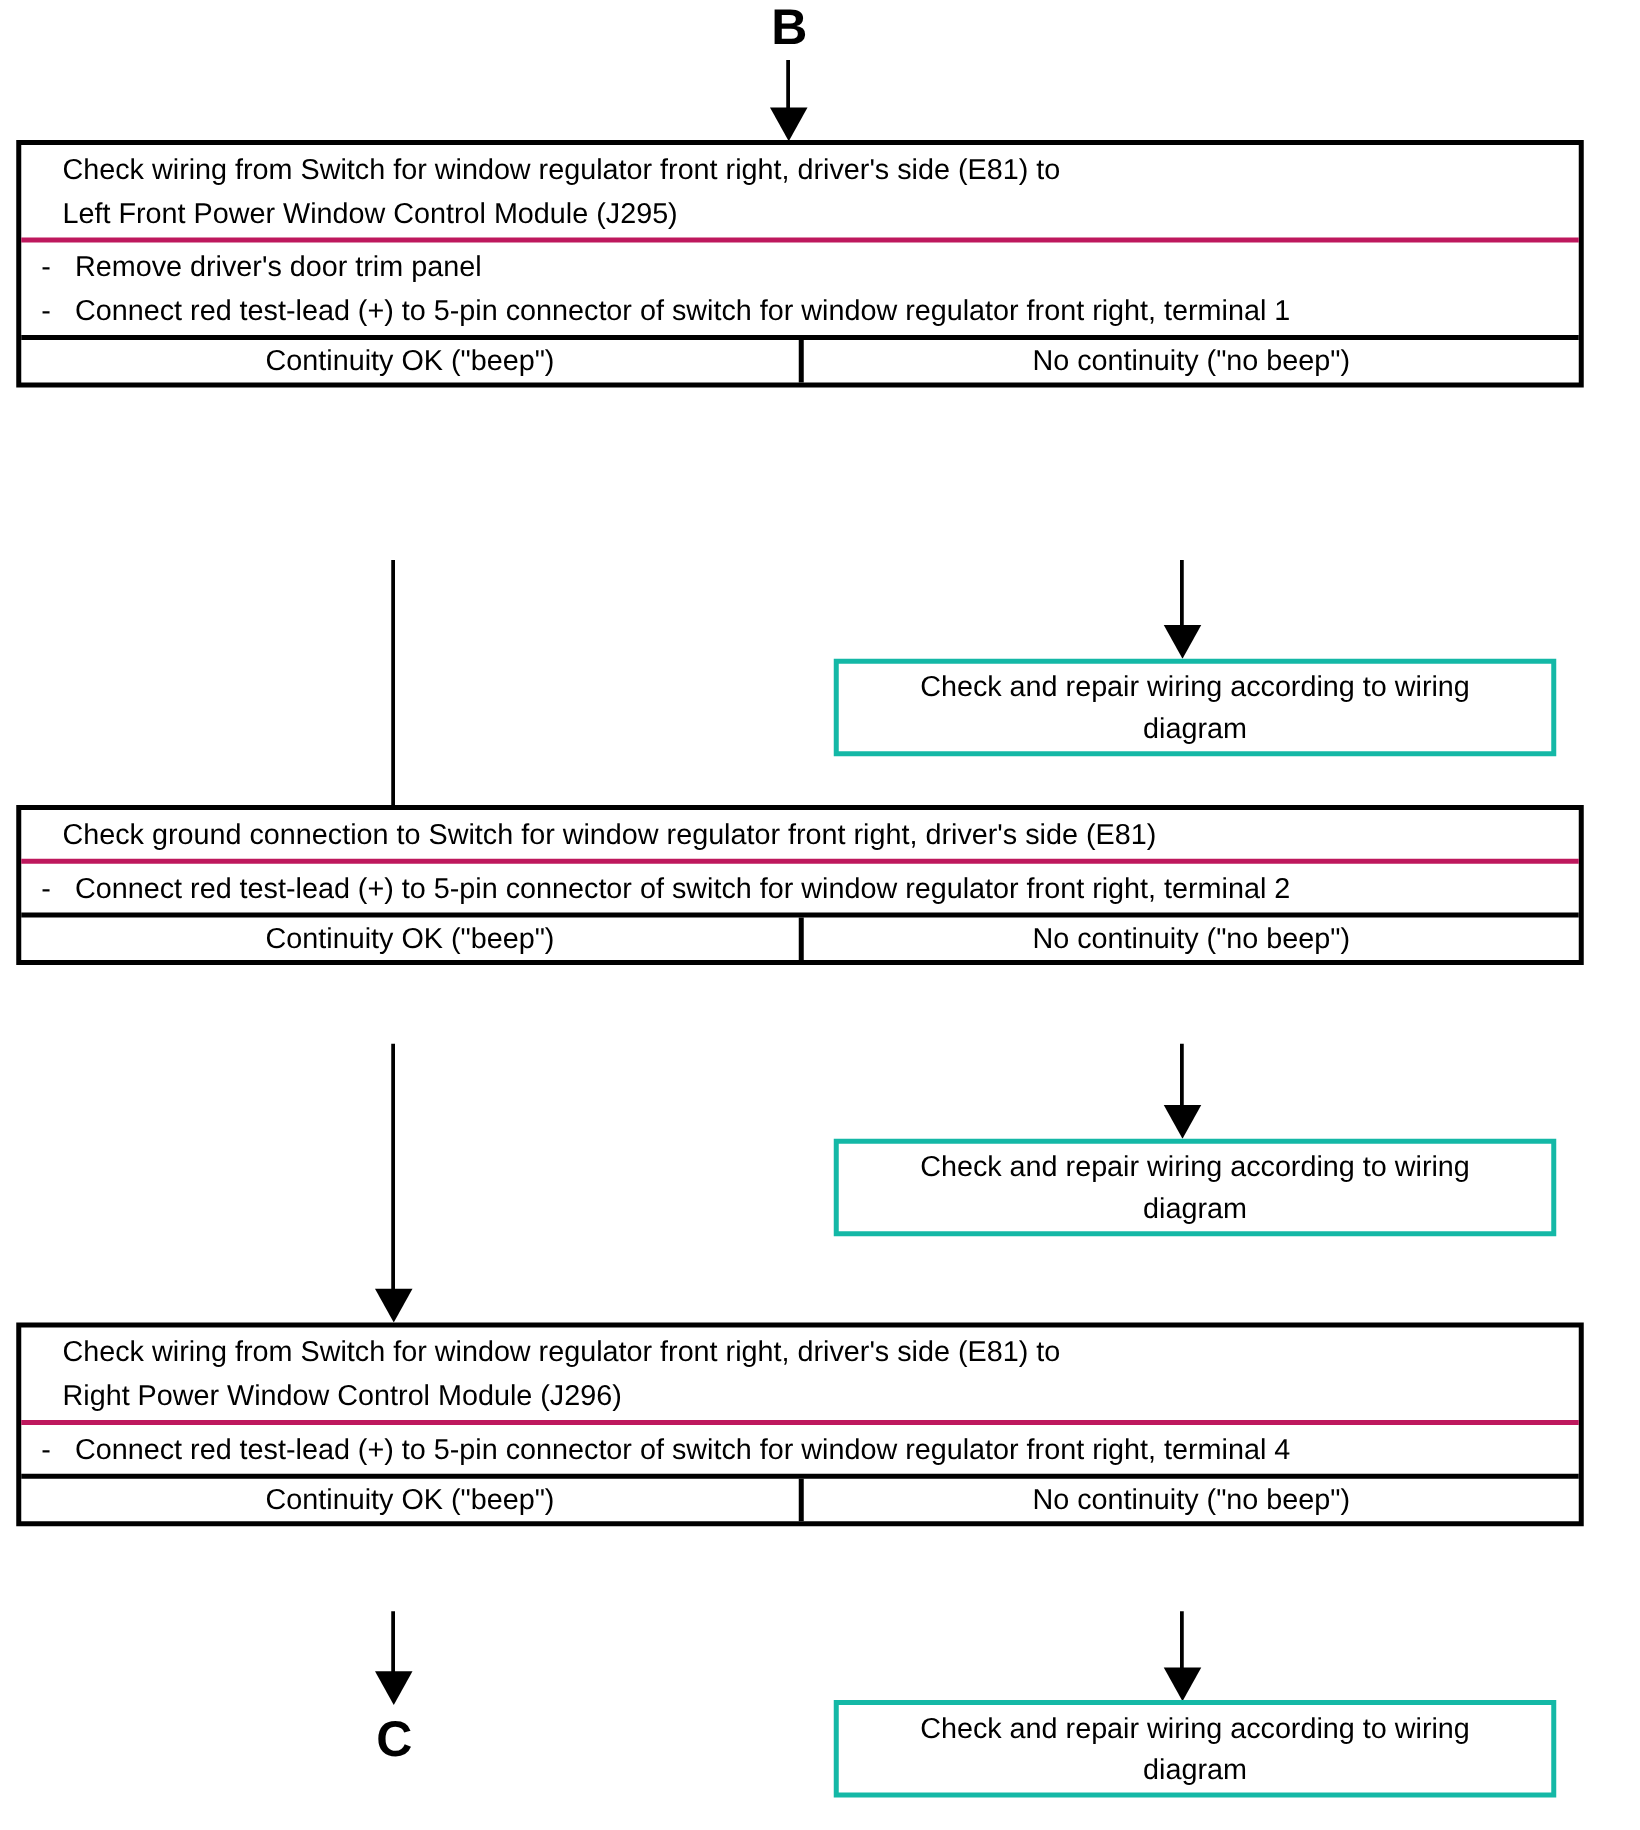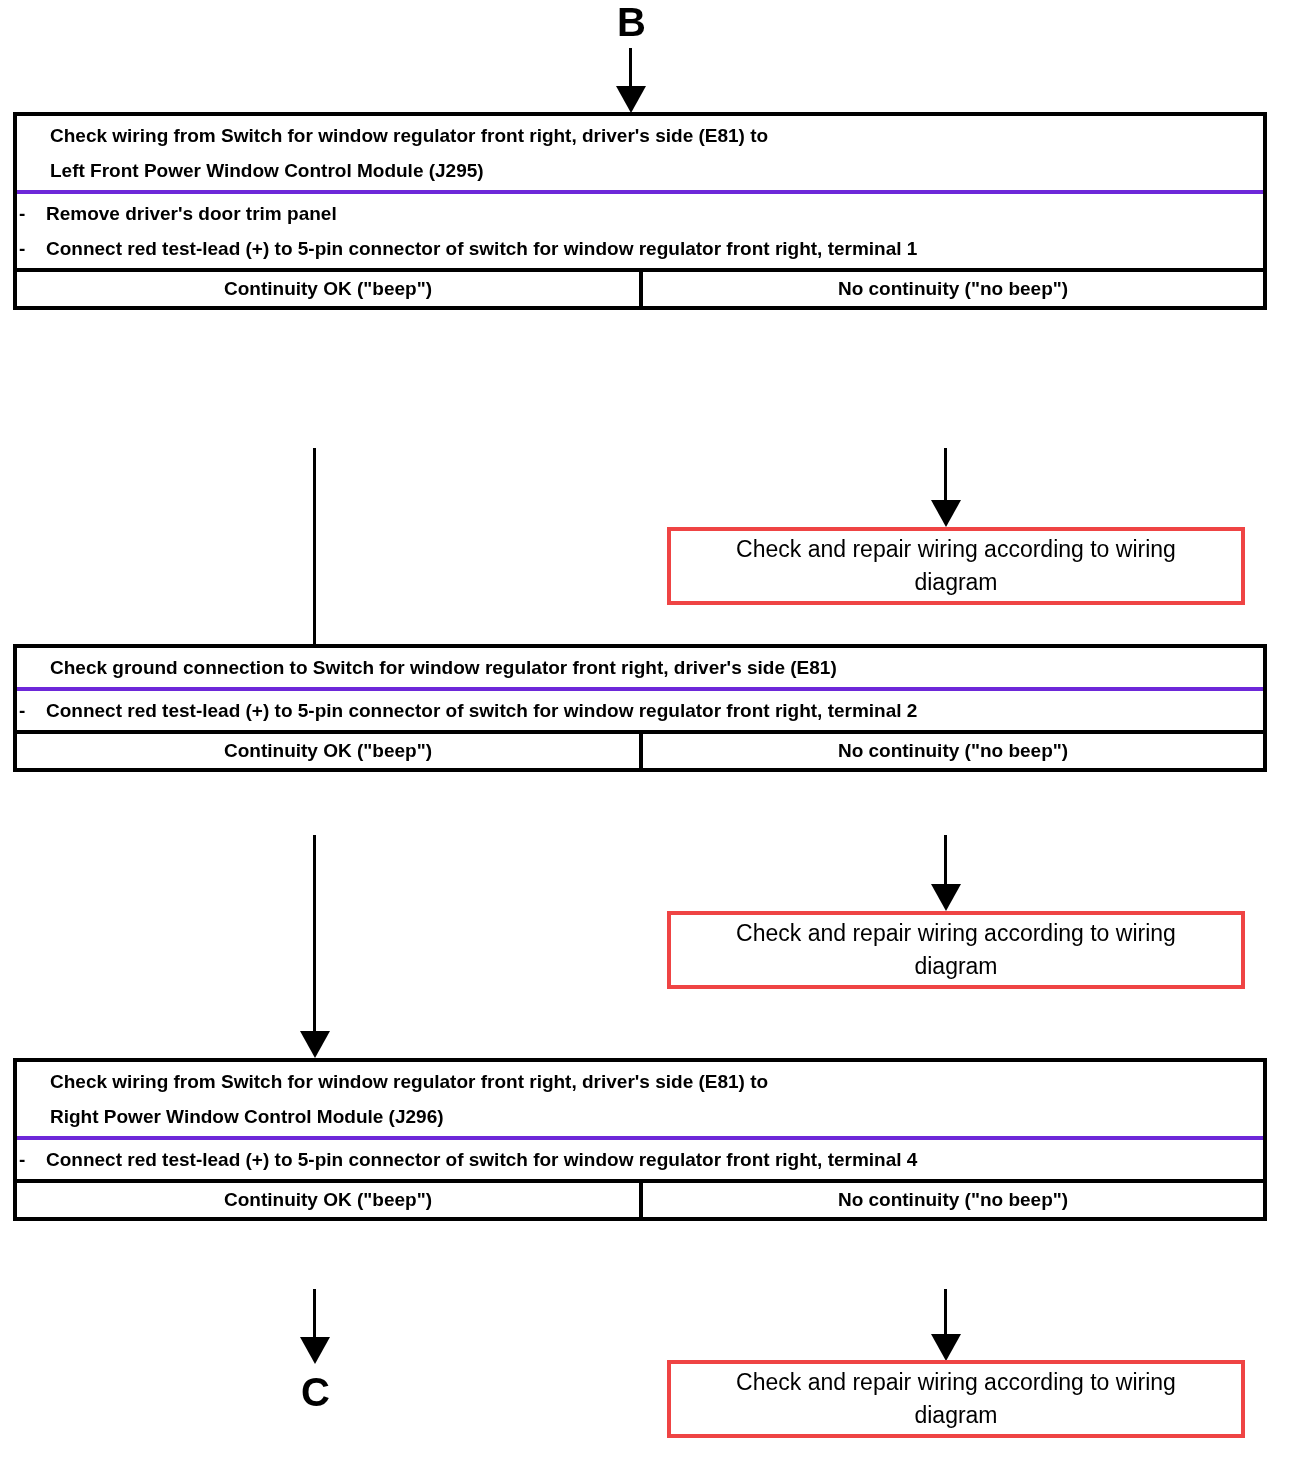--- a/index.html
+++ b/index.html
@@ -3,21 +3,21 @@
 <meta charset="utf-8">
 <style>
   html,body { margin:0; padding:0; background:#fff; }
   body {
     position:relative;
     width:1312px; height:1464px;
     font-family:"Liberation Sans","DejaVu Sans",sans-serif;
     color:#000;
     -webkit-font-smoothing:antialiased;
   }
-  .txt { font-size:19px; line-height:35px;font-weight:bold; }
+  .txt { font-size:23px; line-height:35px; }
 
   
   .connector {
     position:absolute;
     width:60px;
     text-align:center;
     font-size:40px;
     font-weight:bold;
     letter-spacing:1px;
   }
@@ -30,36 +30,36 @@
     border-right:15px solid transparent;
     border-top:27px solid #000;
   }
 
   
   .sec {
     position:absolute; left:13px; width:1254px;
     border:4px solid #000; box-sizing:border-box; background:#fff;
   }
   .sec-title { padding:2px 14px 2px 33px; white-space:pre-line; }
-  .sec-steps { border-top:4px solid #6d28d9; padding:2px 8px 2px 2px; }
+  .sec-steps { border-top:4px solid #be185d; padding:2px 8px 2px 16px; }
   .step { display:flex; }
   .step::before { content:"-"; flex:none; width:27px; }
   .step-text { white-space:pre-line; }
   .sec-results { display:flex; border-top:4px solid #000; }
   .res-cell {
     box-sizing:border-box; height:34px; line-height:33px;
     text-align:center; overflow:hidden;
   }
   .res-ok  { width:626px; border-right:4px solid #000; }
   .res-fail { flex:1; }
 
   
   .repair {
     position:absolute; left:667px; width:578px;
-    border:4px solid #ef4444; box-sizing:border-box;
+    border:4px solid #14b8a6; box-sizing:border-box;
     text-align:center; padding:2px 28px;
     font-size:23px; line-height:33px; background:#fff;
   }
 </style>
 </head>
 <body>
 
 <div class="connector" style="left:602px; top:0px;">B</div>
 
 <div class="vline" style="left:629px; top:48px; height:40px;"></div>

